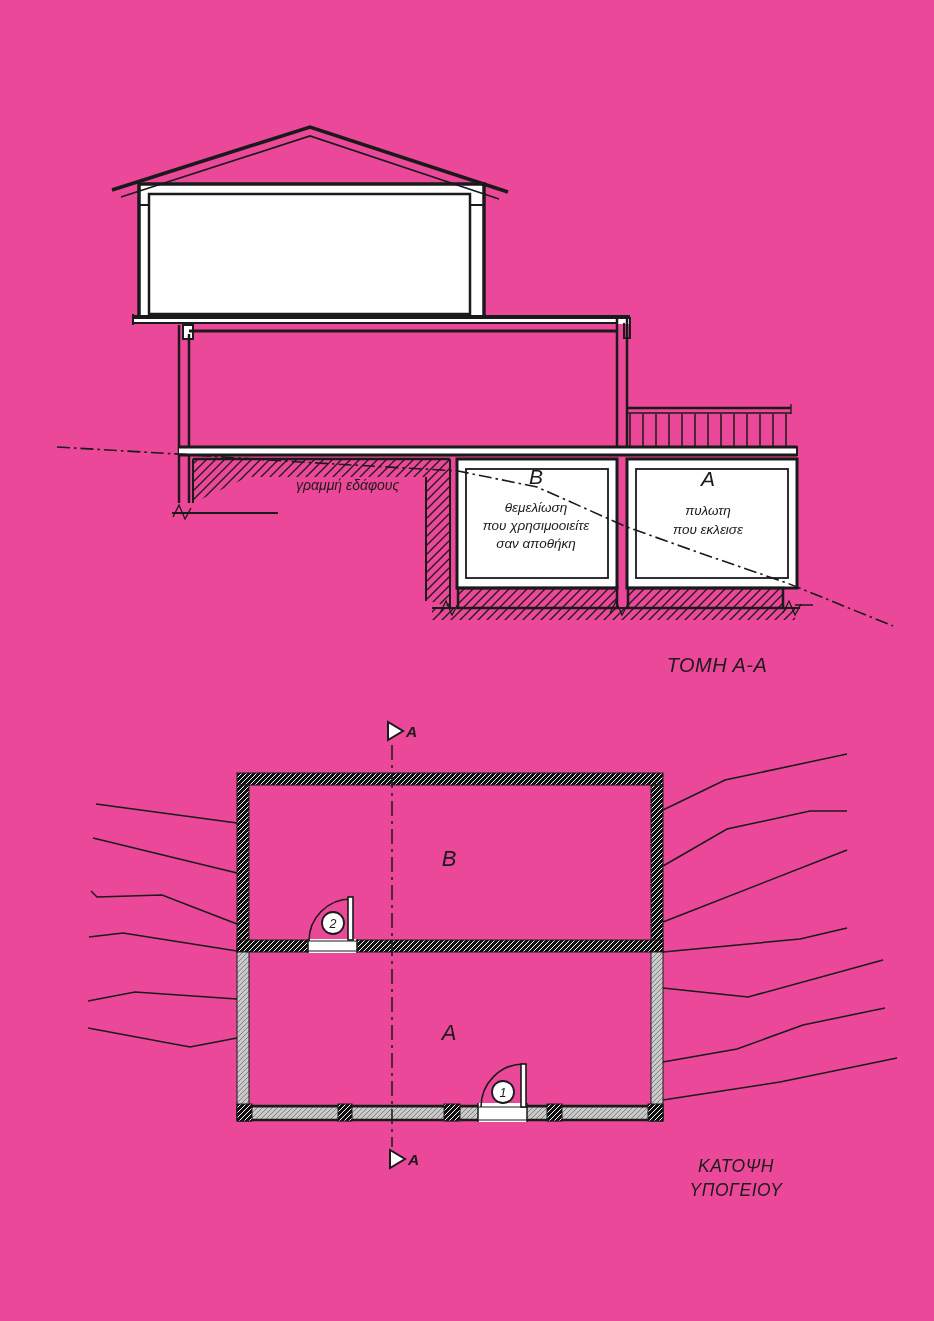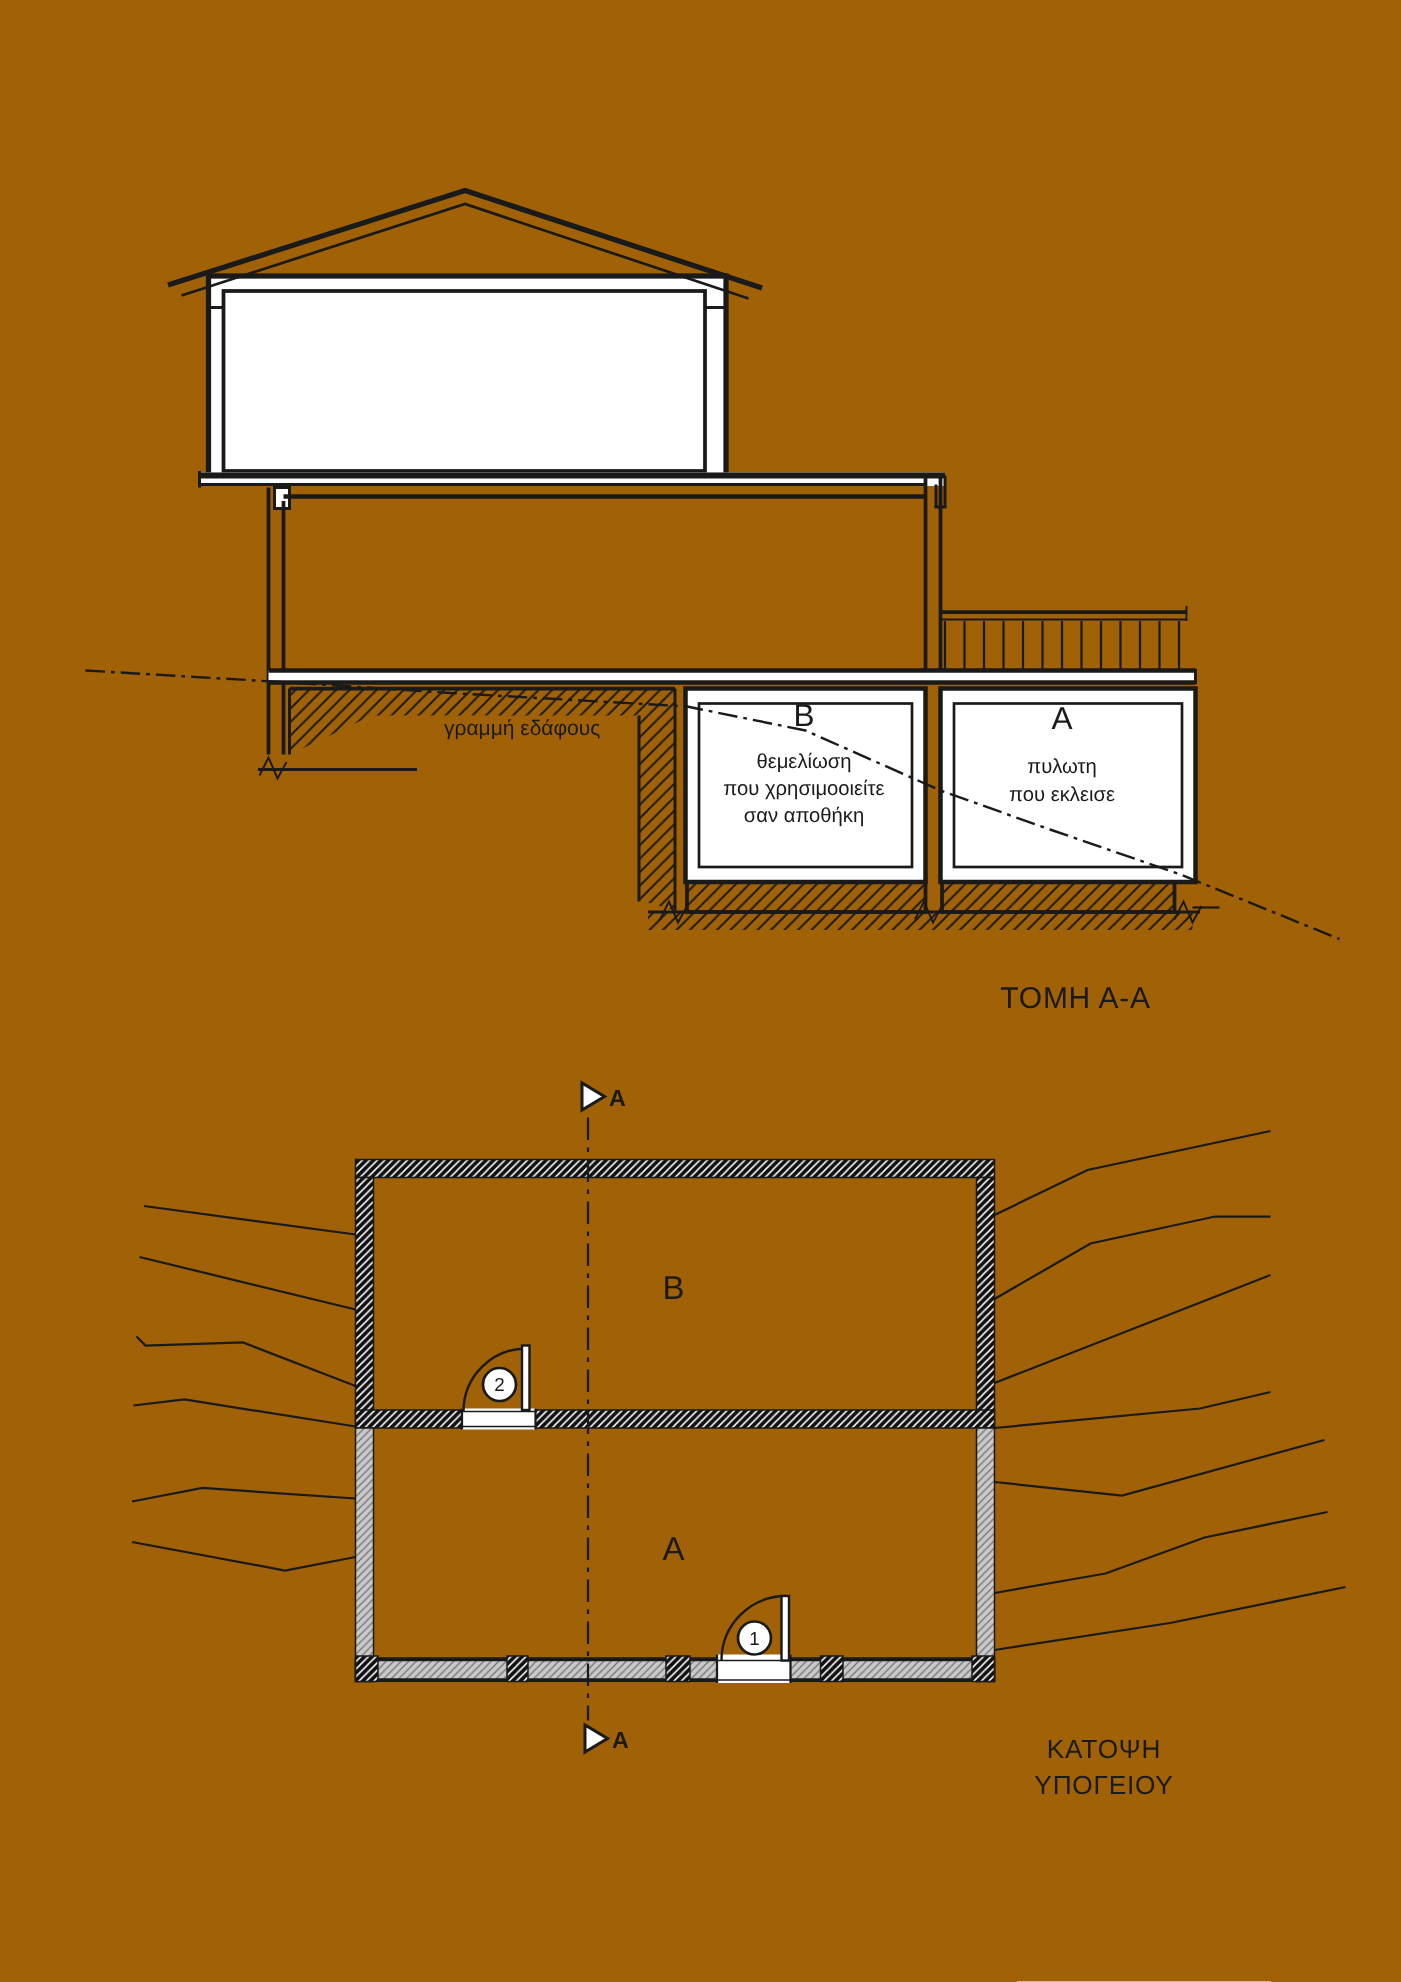--- a/index.html
+++ b/index.html
@@ -1,17 +1,17 @@
 <!DOCTYPE html>
 <html><head>
 <meta charset="utf-8">
 <style>
   html,body{margin:0;padding:0;background:#ffffff;}
-  #page{position:relative;width:934px;height:1321px;background:#a16207;overflow:hidden;
-        font-family:"Liberation Sans", sans-serif;}
+  #page{position:relative;width:934px;height:1321px;background:#ec4899;overflow:hidden;
+        font-family:"Liberation Sans", sans-serif;font-style:italic;}
   svg text{font-family:"Liberation Sans", sans-serif;fill:#1a1a1a;}
   .lbl-room{font-size:21px;}
   .lbl-room-plan{font-size:22px;}
   .lbl-note{font-size:13.5px;}
   .lbl-ground{font-size:14px;}
   .lbl-title{font-size:20px;letter-spacing:.5px;}
   .lbl-title2{font-size:17.5px;letter-spacing:.5px;}
   .lbl-marker{font-size:15.5px;font-weight:700;}
   .lbl-door{font-size:12.5px;}
 </style>

